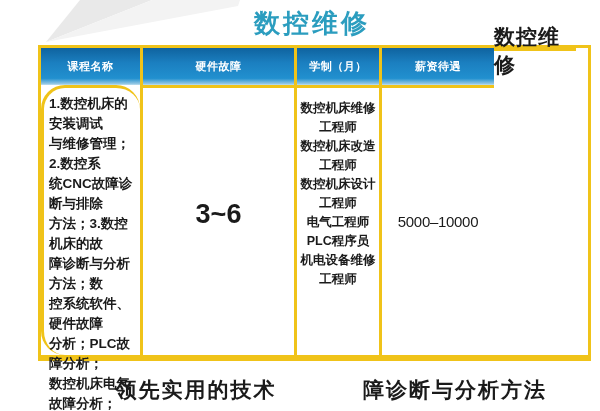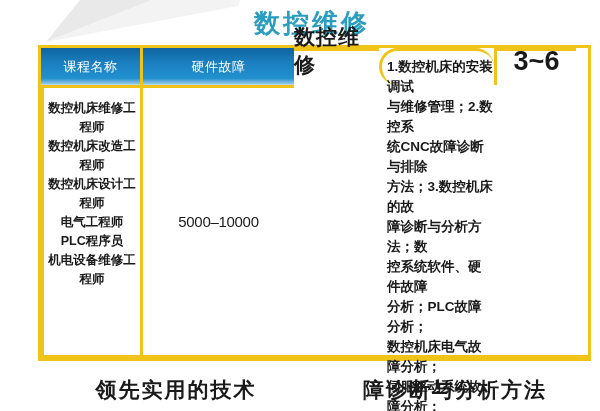--- a/index.html
+++ b/index.html
@@ -38,22 +38,22 @@
     border-bottom-width: 6px;
     background: #ffffff;
     z-index: 2;
     display: grid;
     grid-template-columns: 99px 154px 85px 115px 82px;
     grid-template-rows: 37px 270px;
   }
   .th {
     background: linear-gradient(180deg, #0f639f 0%, #1b7fc0 40%, #2190cf 82%, #8ec4e2 96%, #bfe0f2 100%);
     color: #ffffff;
-    font-weight: normal;
-    font-size: 13px;
+    font-weight: bold;
+    font-size: 11px;
     letter-spacing: 0.5px;
     display: flex;
     align-items: center;
     justify-content: center;
     white-space: nowrap;
   }
   .td {
     background: #ffffff;
     border-top: 3px solid #f0c319;
     display: flex;
@@ -99,37 +99,39 @@
     position: absolute;
     top: 376px;
     font-size: 21px;
     font-weight: bold;
     letter-spacing: 2px;
     color: #1a1a1a;
     white-space: nowrap;
     transform: translateX(-50%);
     z-index: 2;
   }
-  .slogan-left  { left: 176px; }
+  .slogan-left  { left: 196px; }
   .slogan-right { left: 455px; }
 </style>
 </head>
 <body>
 
 <svg class="corner-swoosh" width="260" height="60" viewBox="0 0 260 60" aria-hidden="true">
   <polygon points="46,42 80,0 152,0" fill="#e9e9e9"></polygon>
   <polygon points="46,42 152,0 240,0 238,6" fill="#f3f3f3"></polygon>
 </svg>
 
 <div class="page-title">数控维修</div>
 
 <div class="course-table">
 
   <div class="th">课程名称</div>
   <div class="th bl">硬件故障</div>
+  <div class="th bl">学制（月）</div>
+  <div class="th bl">薪资待遇</div>
 
   <div class="td cell-course-name">数控维修</div>
   <div class="td bl cell-content">1.数控机床的安装调试
 与维修管理；2.数控系
 统CNC故障诊断与排除
 方法；3.数控机床的故
 障诊断与分析方法；数
 控系统软件、硬件故障
 分析；PLC故障分析；
 数控机床电气故障分析；

